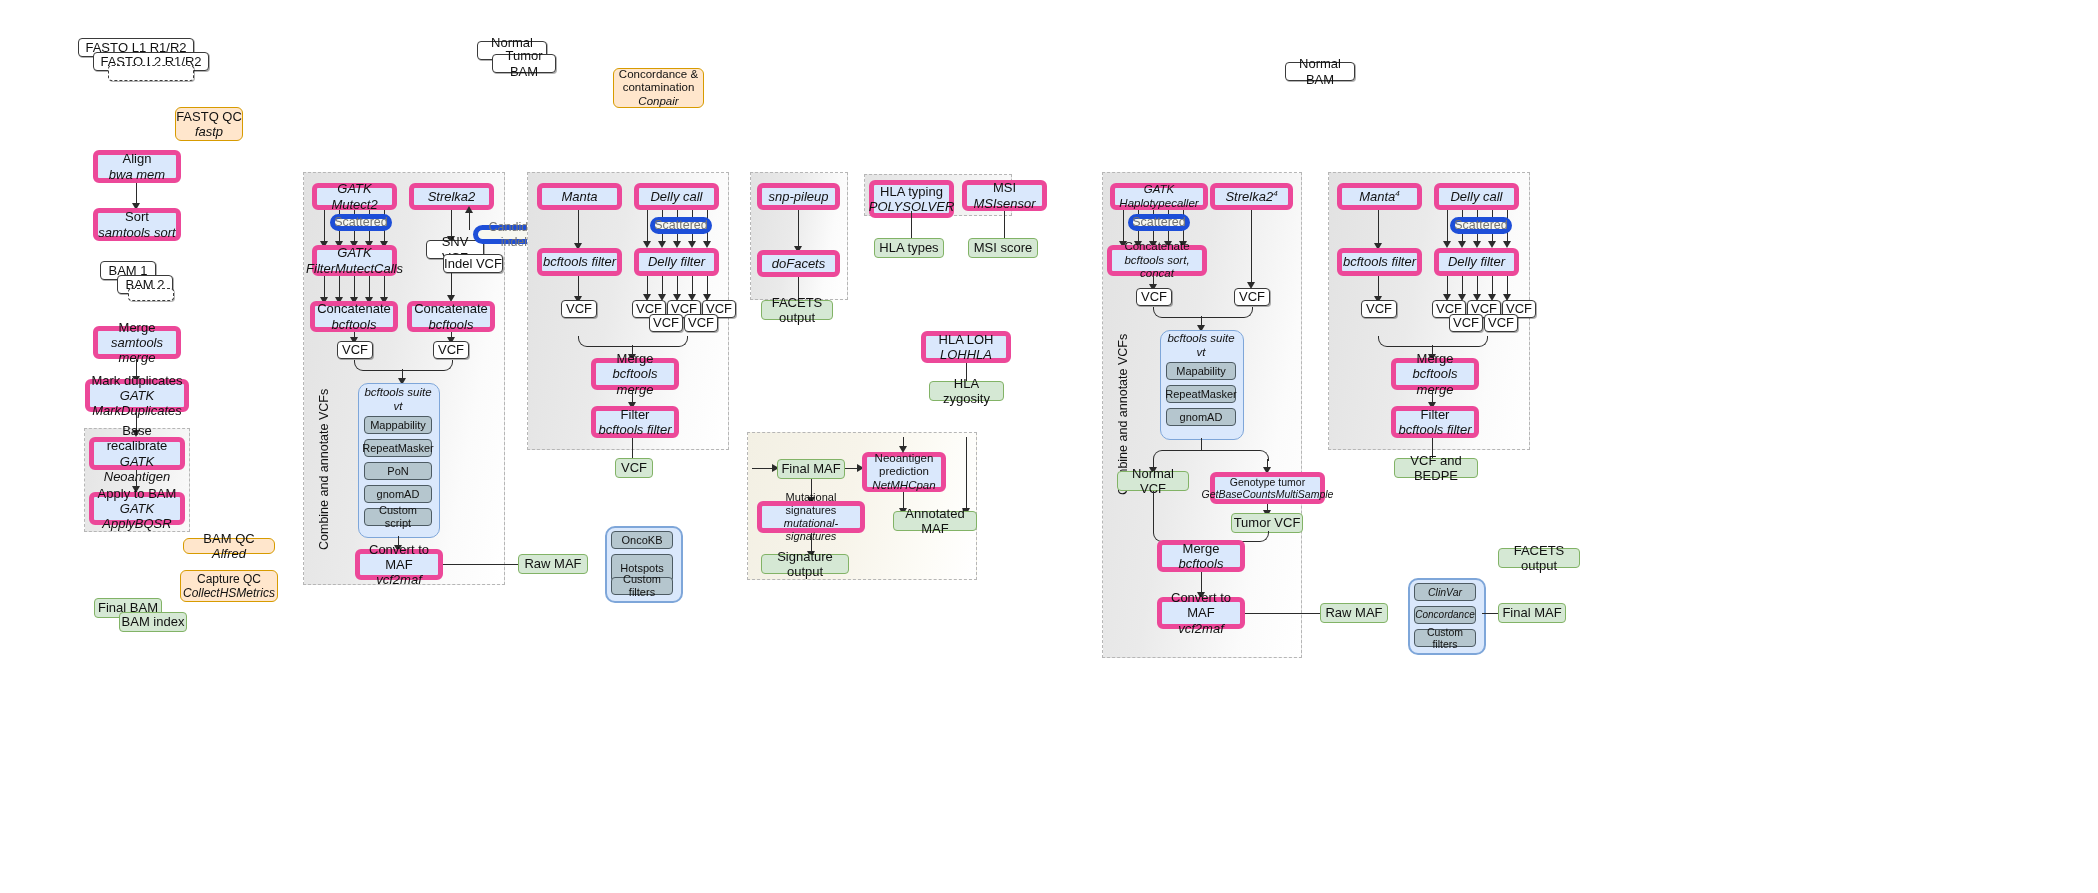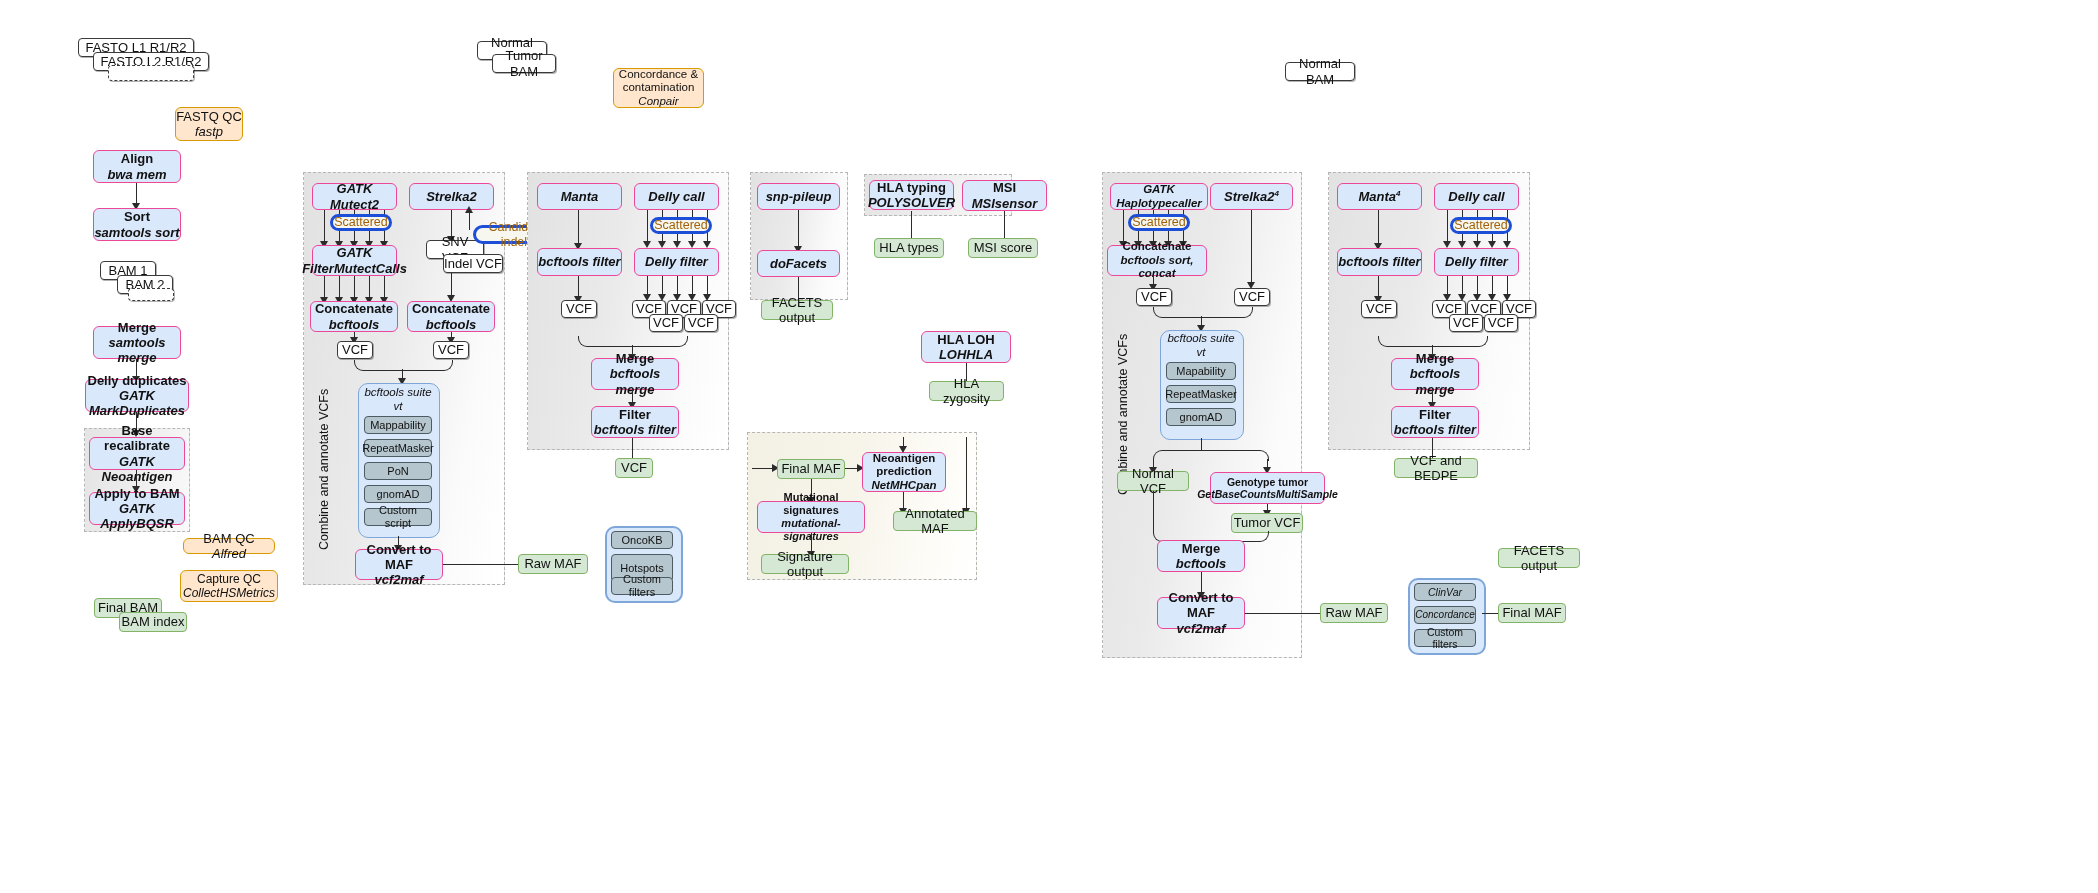--- a/index.html
+++ b/index.html
@@ -3,26 +3,26 @@
 <meta charset="utf-8">
 <style>
   html,body{margin:0;padding:0;background:#ffffff;}
   body{font-family:"Liberation Sans",sans-serif;color:#111;}
   #canvas{position:relative;width:2098px;height:893px;background:#ffffff;overflow:hidden;}
 
   
   .node{position:absolute;box-sizing:border-box;display:flex;flex-direction:column;
         align-items:center;justify-content:center;text-align:center;line-height:1.18;}
 
-  .proc{background:#dae8fc;border:1px solid #ec4899;border-radius:6px;font-size:13px;color:#111;font-weight:bold;}
+  .proc{background:#dae8fc;border:5px solid #ec4899;border-radius:6px;font-size:13px;color:#111;}
   .qc{background:#ffe6cc;border:1px solid #d79b00;border-radius:6px;font-size:13px;color:#111;}
   .out{background:#d5e8d4;border:1px solid #82b366;border-radius:4px;font-size:13px;color:#111;}
   .file{background:#ffffff;border:1px solid #3a3a3a;border-radius:4px;font-size:13px;color:#111;
         box-shadow:1px 1px 0 rgba(0,0,0,.30);}
-  .pill{background:#f7f7f0;border:3px solid #1d4ed8;border-radius:999px;font-size:12.5px;color:#a16207;}
+  .pill{background:#f7f7f0;border:5px solid #1d4ed8;border-radius:999px;font-size:12.5px;color:#737373;}
   .sub{background:#b5c6ce;border:1px solid #4d5b63;border-radius:4px;font-size:12.5px;color:#111;}
   .suiteBox{background:#dae8fc;border:1px solid #7ea6d9;border-radius:10px;}
 
   .ital{font-style:italic;}
   .ttl{font-style:normal;}
 
   
   .panel{position:absolute;box-sizing:border-box;border:1.5px dashed #b6b6b6;
          background:linear-gradient(100deg,#e2e2e2 0%,#eaeaea 42%,#fbfbfb 78%,#ffffff 100%);}
   .panel.cream{background:linear-gradient(100deg,#f3f0e4 0%,#f7f4ea 45%,#fdfcf7 80%,#ffffff 100%);}
@@ -87,21 +87,21 @@
   <div class="node file" style="left:128px;top:288px;width:46px;height:13px;border-style:dashed;"></div>
 
   <div class="node proc" style="left:93px;top:326px;width:88px;height:33px;">
     <span class="ttl">Merge</span>
     <span class="ital">samtools merge</span>
   </div>
   <div class="ln vl" style="left:136px;top:359px;height:19px;"></div>
   <div class="arw" style="left:132px;top:376px;"></div>
 
   <div class="node proc" style="left:85px;top:379px;width:104px;height:33px;">
-    <span class="ttl">Delly duplicates</span>
+    <span class="ttl">Mark duplicates</span>
     <span class="ital">GATK MarkDuplicates</span>
   </div>
 
   <div class="panel plain" style="left:84px;top:428px;width:106px;height:104px;"></div>
   <div class="ln vl" style="left:136px;top:412px;height:19px;"></div>
   <div class="arw" style="left:132px;top:430px;"></div>
 
   <div class="node proc" style="left:89px;top:437px;width:96px;height:33px;">
     <span class="ttl">Base recalibrate</span>
     <span class="ital">GATK Neoantigen</span>
@@ -357,21 +357,21 @@
   <div class="arw" style="left:794px;top:246px;"></div>
   <div class="node proc ital" style="left:757px;top:250px;width:83px;height:27px;">
     <span>doFacets</span>
   </div>
   <div class="ln vl" style="left:798px;top:277px;height:23px;"></div>
   <div class="node out" style="left:761px;top:300px;width:72px;height:20px;">
     <span>FACETS output</span>
   </div>
 
   <div class="panel plain" style="left:864px;top:174px;width:148px;height:42px;"></div>
-  <div class="node proc" style="left:869px;top:180px;width:85px;height:30px;">
+  <div class="node proc" style="left:869px;top:180px;width:85px;height:38px;">
     <span class="ttl">HLA typing</span>
     <span class="ital">POLYSOLVER</span>
   </div>
   <div class="node proc" style="left:962px;top:180px;width:85px;height:31px;">
     <span class="ttl">MSI</span>
     <span class="ital">MSIsensor</span>
   </div>
   <div class="ln vl" style="left:911px;top:211px;height:27px;"></div>
   <div class="ln vl" style="left:1004px;top:211px;height:27px;"></div>
   <div class="node out" style="left:874px;top:238px;width:70px;height:20px;">

